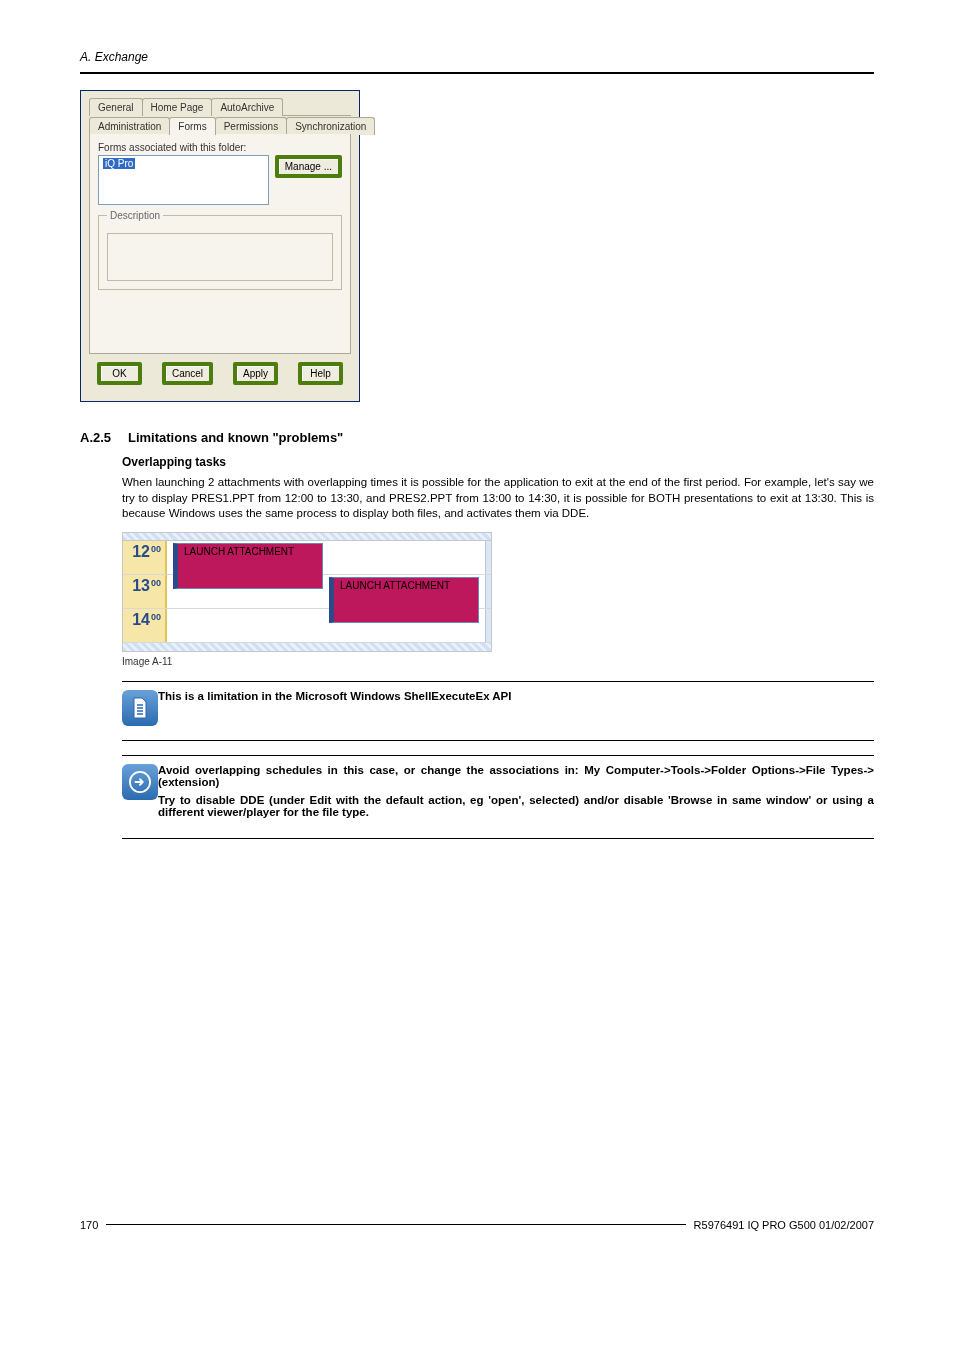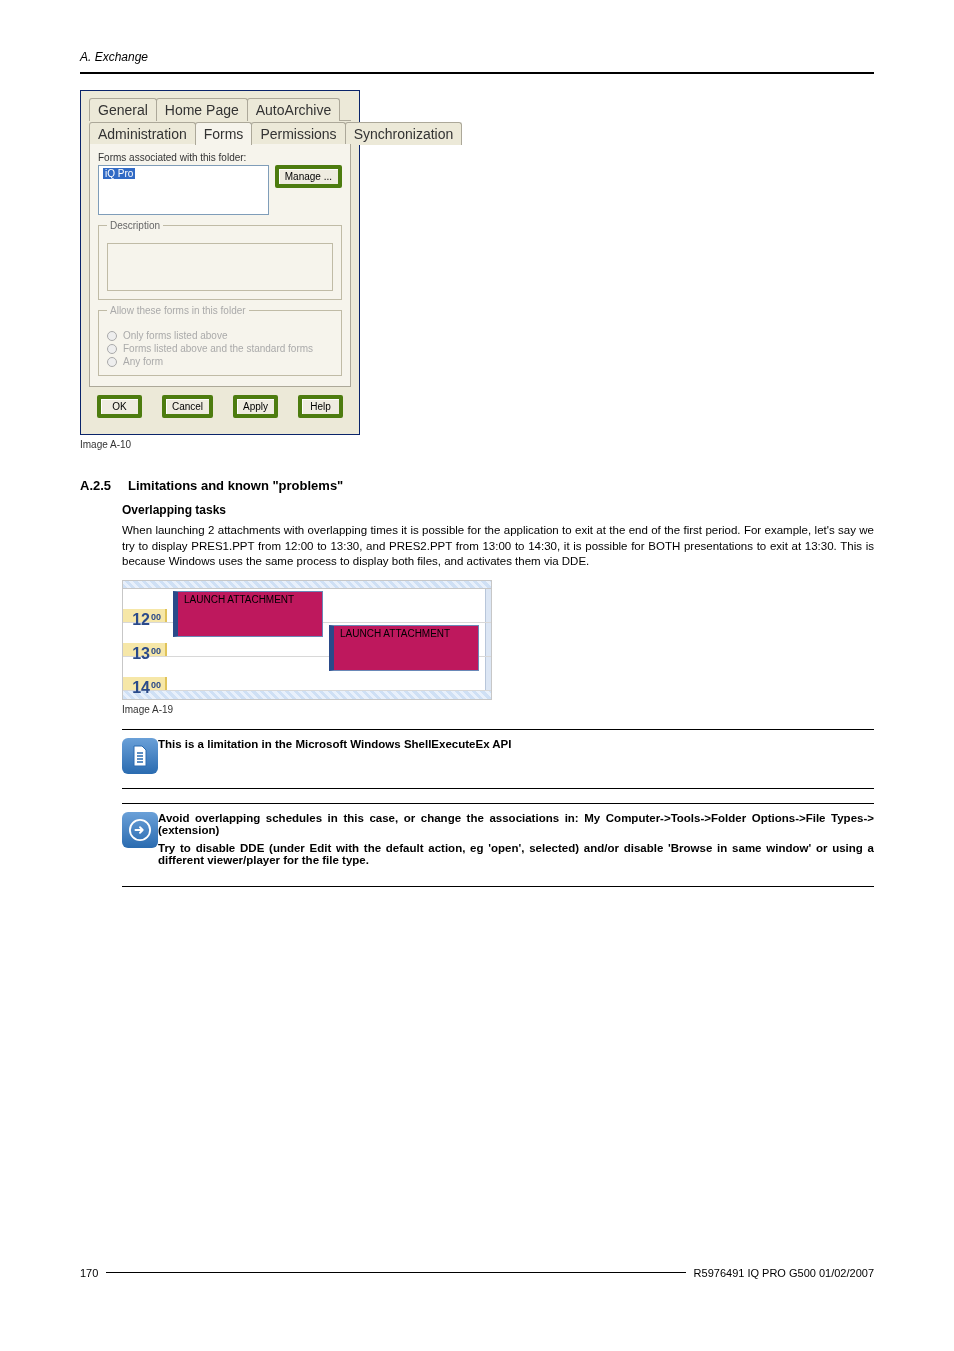--- a/index.html
+++ b/index.html
@@ -49,21 +49,21 @@
     width: 14px; height: 14px;
     font-size: 10px; line-height: 14px;
     text-align: center; border-radius: 2px;
     background: #c8d8f2; color: #fff;
     font-weight: bold;
   }
   .tbtn-close { background: #e04343; }
   .dialog-body { padding: 6px 8px 8px 8px; }
   .tabs-row {
     display: flex;
-    font-size: 14px;
+    font-size: 10px;
     border-bottom: 1px solid #aca899;
   }
   .tab {
     padding: 3px 8px 3px 8px;
     border: 1px solid #aca899;
     border-bottom: none;
     background: #ece9d8;
     margin-right: -1px;
     border-top-left-radius: 3px;
     border-top-right-radius: 3px;
@@ -154,21 +154,20 @@
     background: #fff;
     font-family: Tahoma, Arial, sans-serif;
   }
   .cal-top-strip { height: 8px; background: repeating-linear-gradient(45deg, #cfe0f5, #cfe0f5 3px, #e8f0fb 3px, #e8f0fb 6px); border-bottom: 1px solid #c7c7c7;}
   .cal-row { display: flex; height: 34px; border-bottom: 1px solid #d8d8d8; }
   .cal-time {
     width: 44px; background: #f6e7a8; border-right: 2px solid #e0c35a;
     color: #2a4a8a; font-weight: bold;
     display: flex; align-items: flex-start; justify-content: flex-end;
     padding: 2px 4px 0 0;
-    margin-top: 20px;
   }
   .cal-time .hr { font-size: 16px; }
   .cal-time .mn { font-size: 9px; position: relative; top: 1px; margin-left: 1px; }
   .cal-cells { flex: 1; position: relative; }
   .cal-track { position: absolute; right: 0; top: 0; bottom: 0; width: 6px; background: #dce6f4; border-left: 1px solid #b8c6da;}
   .cal-item {
     position: absolute;
     border: 1px solid #6a88b7;
     background: #be185d;
     font-size: 10px;
@@ -228,45 +227,29 @@
         <div class="assoc-row">
           <div class="listbox">
             <span class="selected">iQ Pro</span>
           </div>
           <div class="winbtn">Manage ...</div>
         </div>
         <div class="fieldset">
           <span class="legend">Description</span>
           <div class="desc-area"></div>
         </div>
-        <div class="fieldset disabled">
-          <span class="legend">Allow these forms in this folder</span>
-          <div class="radio-row">
-            <span class="radio-dot"></span>
-            <span>Only forms listed above</span>
-          </div>
-          <div class="radio-row">
-            <span class="radio-dot"></span>
-            <span>Forms listed above and the standard forms</span>
-          </div>
-          <div class="radio-row">
-            <span class="radio-dot"></span>
-            <span>Any form</span>
-          </div>
-        </div>
       </div>
       <div class="dlg-buttons">
         <div class="winbtn">OK</div>
         <div class="winbtn">Cancel</div>
         <div class="winbtn">Apply</div>
         <div class="winbtn">Help</div>
       </div>
     </div>
   </div>
-  <div class="img-caption">Image A-10</div>
 
   <div class="h-sec">
     <span class="num">A.2.5</span><span>Limitations and known "problems"</span>
   </div>
   <div class="h-sub">Overlapping tasks</div>
   <p class="para">When launching 2 attachments with overlapping times it is possible for the application to exit at the end of the first period. For example, let's say we try to display PRES1.PPT from 12:00 to 13:30, and PRES2.PPT from 13:00 to 14:30, it is possible for BOTH presentations to exit at 13:30. This is because Windows uses the same process to display both files, and activates them via DDE.</p>
 
   <div class="calendar">
     <div class="cal-top-strip"></div>
     <div style="position:relative;">
@@ -295,21 +278,21 @@
           </div>
         <div class="cal-cells">
             <div class="cal-track"></div>
           </div>
       </div>
       <div class="cal-item" style="left:50px; top:2px; width:150px; height:46px;">LAUNCH ATTACHMENT</div>
       <div class="cal-item" style="left:206px; top:36px; width:150px; height:46px;">LAUNCH ATTACHMENT</div>
     </div>
     <div class="cal-bottom-strip"></div>
   </div>
-  <div class="img-caption" style="margin-left:42px;">Image A-19</div>
+  <div class="img-caption" style="margin-left:42px;">Image A-11</div>
 
   <div class="note-block">
     <hr class="note-sep">
     <div class="note-row">
       <div class="note-icon doc">
         <svg width="20" height="22" viewBox="0 0 20 22">
             <path d="M4 1h8l4 4v16H4z" fill="#fff" stroke="#2a6bb0"></path>
             <path d="M7 8h6M7 11h6M7 14h6M7 17h6" stroke="#2a6bb0" stroke-width="1.5"></path>
           </svg>
       </div>

